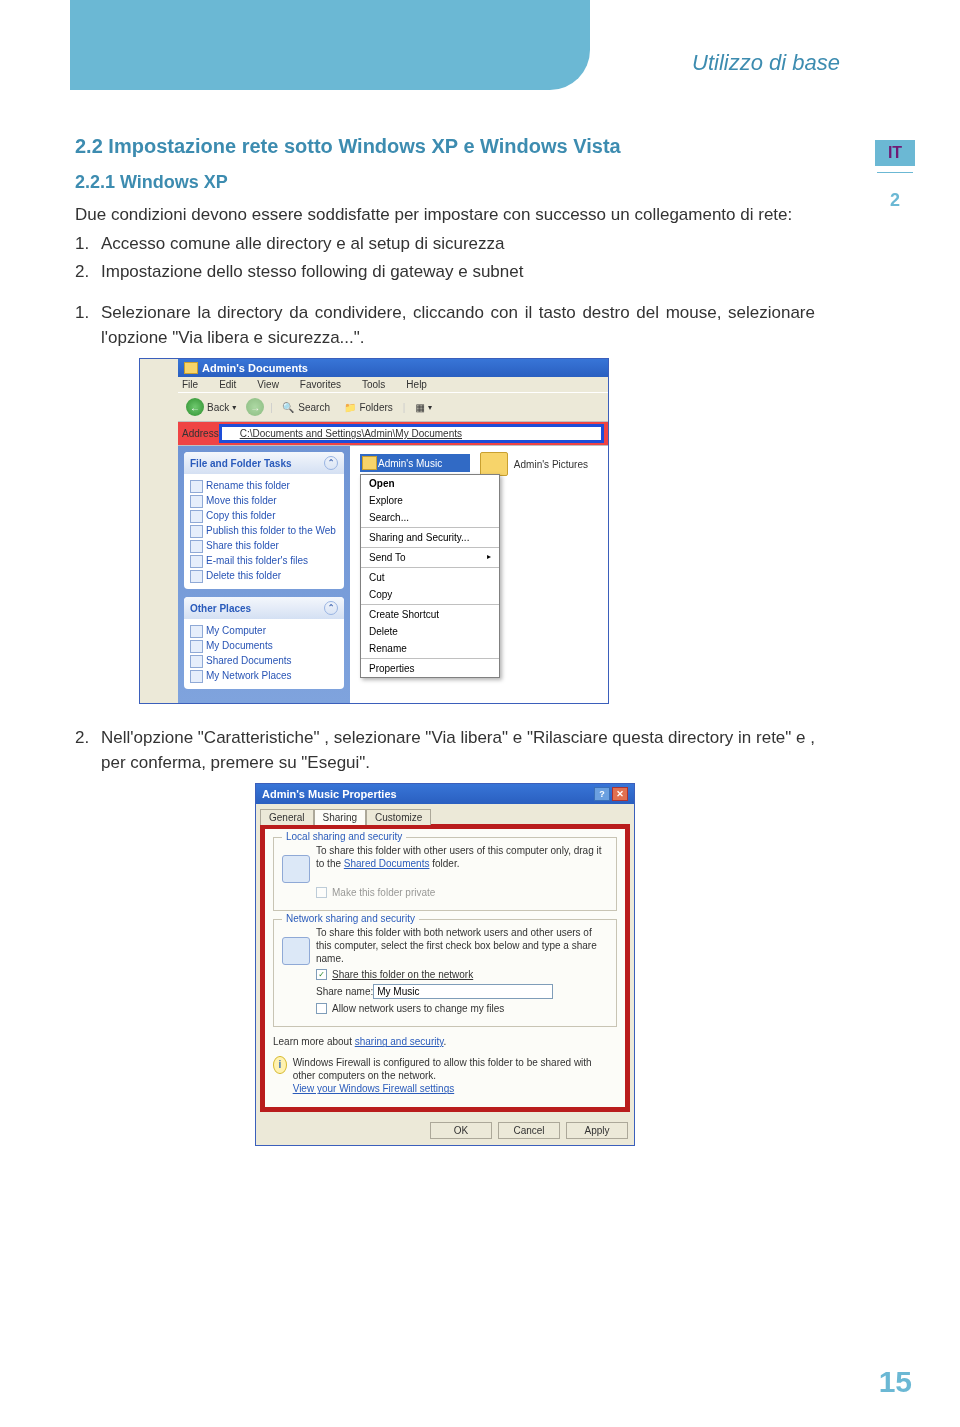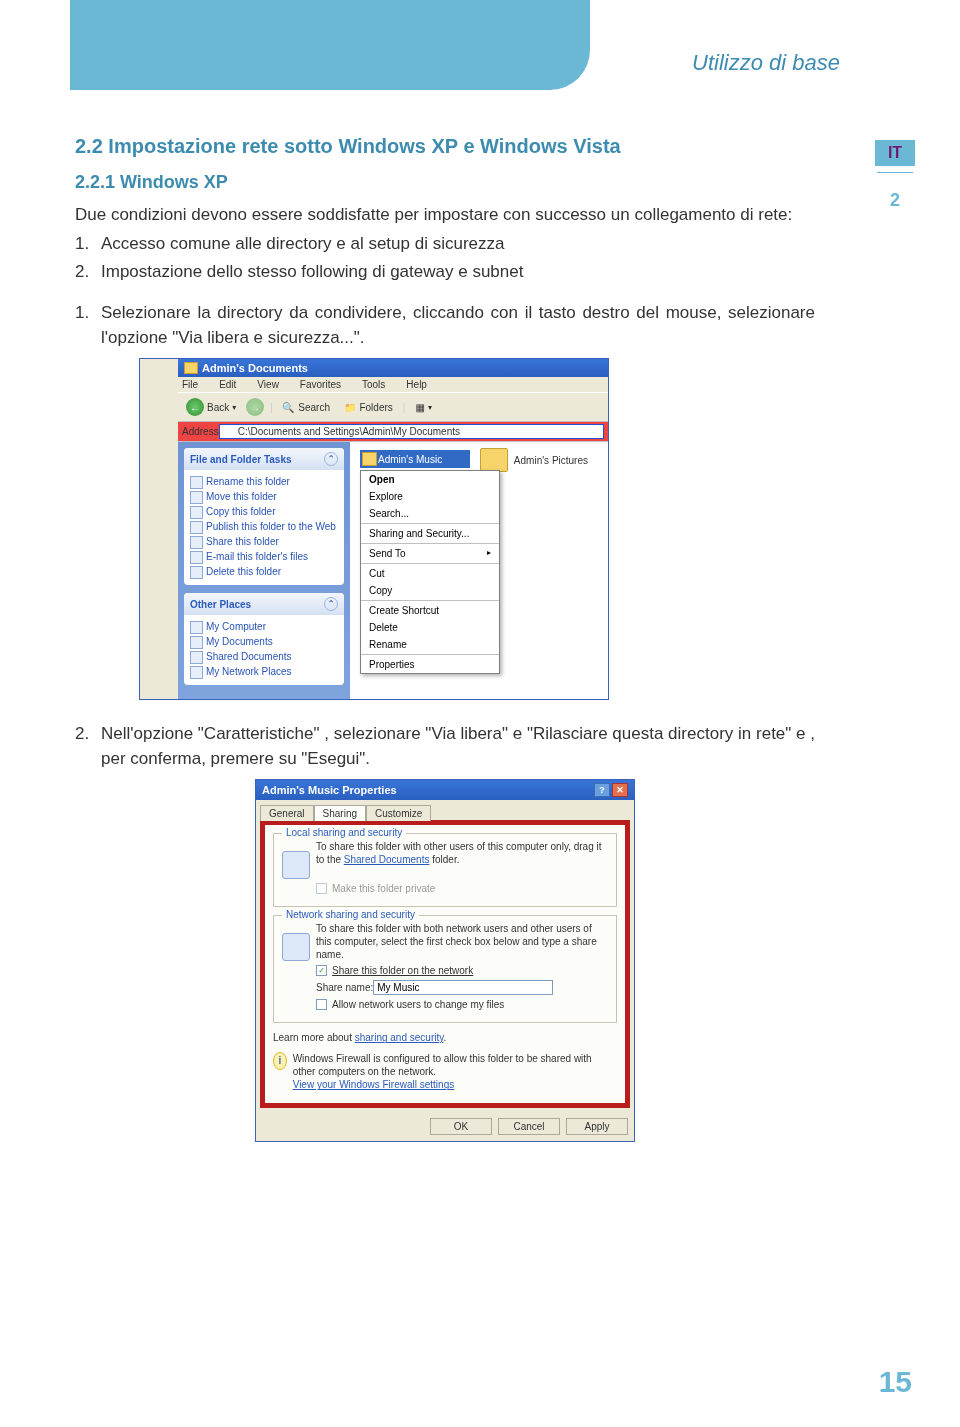--- a/index.html
+++ b/index.html
@@ -87,21 +87,21 @@
   gap: 4px;
   font-size: 11px;
   font-weight: bold;
 }
 .titlebar .foldericon { width: 14px; height: 12px; background: #f7d46a; border: 1px solid #c9a030; display: inline-block; }
 .menubar { background: #ece9d8; padding: 2px 4px; display: flex; gap: 21px; font-size: 10px; color: #333; }
 .toolbar { background: #ece9d8; padding: 3px 4px; border-top: 1px solid #fff; border-bottom: 1px solid #c0c0c0; display: flex; align-items: center; gap: 6px; font-size: 10px; }
 .toolbar .btn { display: flex; align-items: center; gap: 3px; padding: 2px 4px; }
 .circle-green { width: 18px; height: 18px; border-radius: 50%; background: radial-gradient(#6fc96f,#2e8f2e); display: flex; align-items: center; justify-content: center; color: #fff; font-size: 10px; }
 .addr-row { background: #ef4444; padding: 2px 4px; display: flex; align-items: center; font-size: 10px; border-bottom: 1px solid #c0c0c0; }
-.addr-field { flex: 1; background: #fff; border: 1px solid #1d4ed8; padding: 1px 3px; display: flex; align-items: flex-start; gap: 3px; }
+.addr-field { flex: 1; background: #fff; border: 3px solid #1d4ed8; padding: 1px 3px; display: flex; align-items: flex-start; gap: 3px; text-decoration: underline; }
 .explorer-body { display: flex; background: #fff; }
 .sidebar { width: 172px; background: linear-gradient(#6f94d4, #7fa3dd); padding: 6px; }
 .panel { background: #fff; border-radius: 4px; margin-bottom: 8px; overflow: hidden; }
 .panel-head { background: linear-gradient(#f4f7fc,#d4e0f3); color: #2a5bbb; font-weight: bold; padding: 4px 6px; display: flex; justify-content: space-between; align-items: center; font-size: 10px; }
 .panel-head .chev { width: 14px; height: 14px; border: 1px solid #99b4e2; border-radius: 50%; text-align: center; font-size: 8px; color: #4a6db4; line-height: 12px; }
 .panel-body { padding: 4px 6px 6px; }
 .panel-body .ln { color: #2854b5; font-size: 10px; padding: 2px 0 2px 16px; position: relative; }
 .panel-body .ln::before { content: ""; position: absolute; left: 0; top: 2px; width: 11px; height: 11px; background: #e6eefb; border: 1px solid #8fa9d6; }
 .main-area { flex: 1; position: relative; background: #fff; min-height: 240px; }
 .folder-sel {

